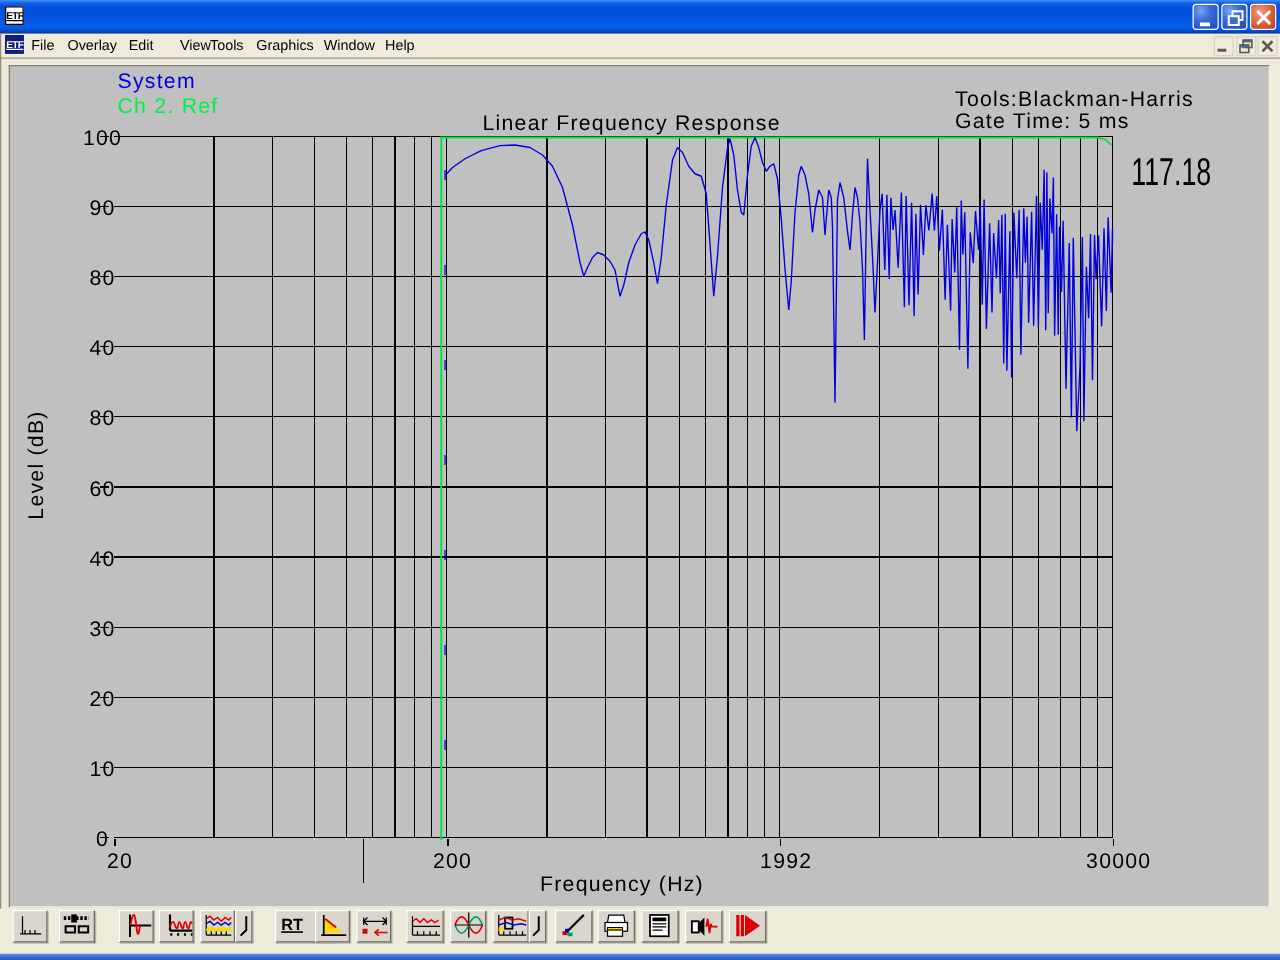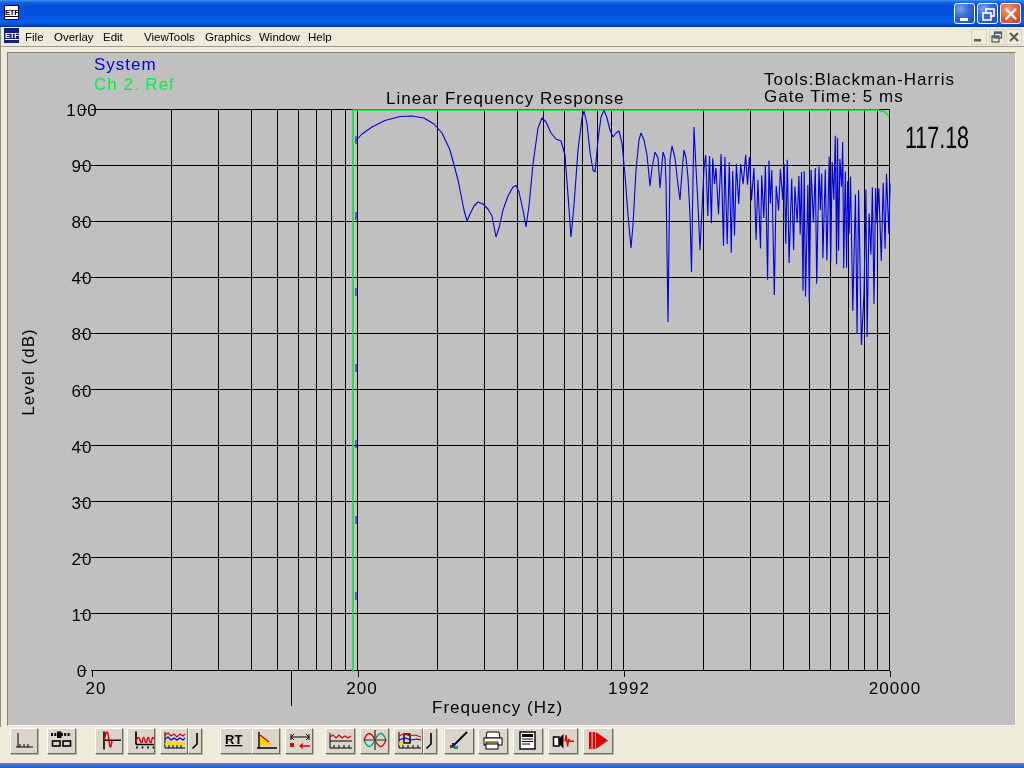--- a/index.html
+++ b/index.html
@@ -150,21 +150,21 @@
 <div class="ylab" style="top:325px">80</div>
 <div class="ylab" style="top:382px">60</div>
 <div class="ylab" style="top:438px">40</div>
 <div class="ylab" style="top:494px">30</div>
 <div class="ylab" style="top:550px">20</div>
 <div class="ylab" style="top:606px">10</div>
 <div class="ylab" style="top:662px">0</div>
 <div class="xlab" style="left:52px">20</div>
 <div class="xlab" style="left:318px">200</div>
 <div class="xlab" style="left:585px">1992</div>
-<div class="xlab" style="left:851px">20000</div>
+<div class="xlab" style="left:851px">30000</div>
 <div id="toolbar">
     <div class="tb" style="left:9.5px;width:28px"><svg width="26" height="24" viewBox="0 0 26 24">
         <path d="M7,4 V18 M5,18 H22 M9,15 V18 M13,15 V18 M17,15 V18" stroke="#000" fill="none"></path>
       </svg></div>
     <div class="tb" style="left:47px;width:29px"><svg width="26" height="24" viewBox="0 0 26 24">
         <line x1="3" y1="5.5" x2="23" y2="5.5" stroke="#000" stroke-width="3" stroke-dasharray="2 1.3"></line>
         <rect x="9" y="2.5" width="4.5" height="6.5" fill="#000"></rect>
         <rect x="4.5" y="12" width="7.5" height="5" fill="none" stroke="#000" stroke-width="1.6"></rect>
         <rect x="15" y="12" width="7.5" height="5" fill="none" stroke="#000" stroke-width="1.6"></rect>
       </svg></div>

